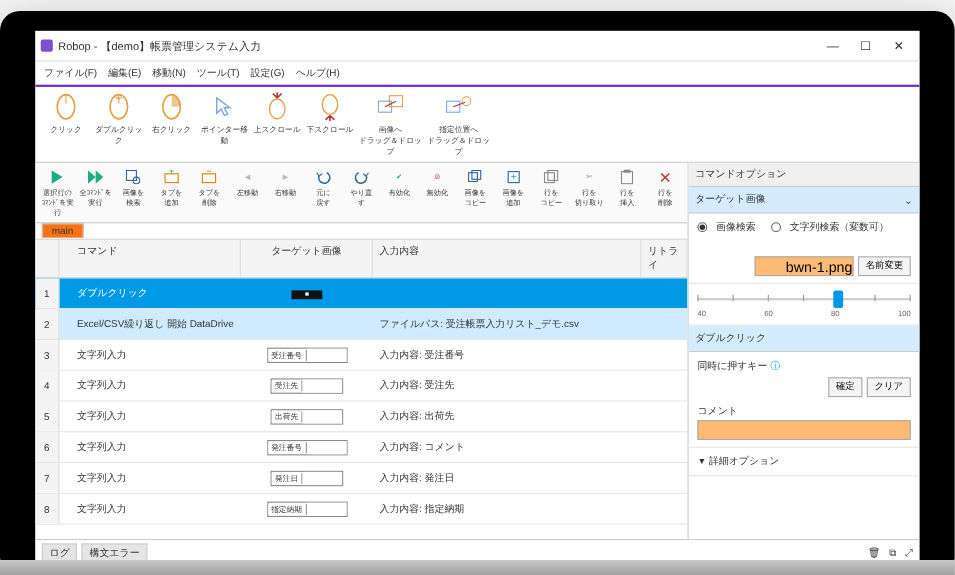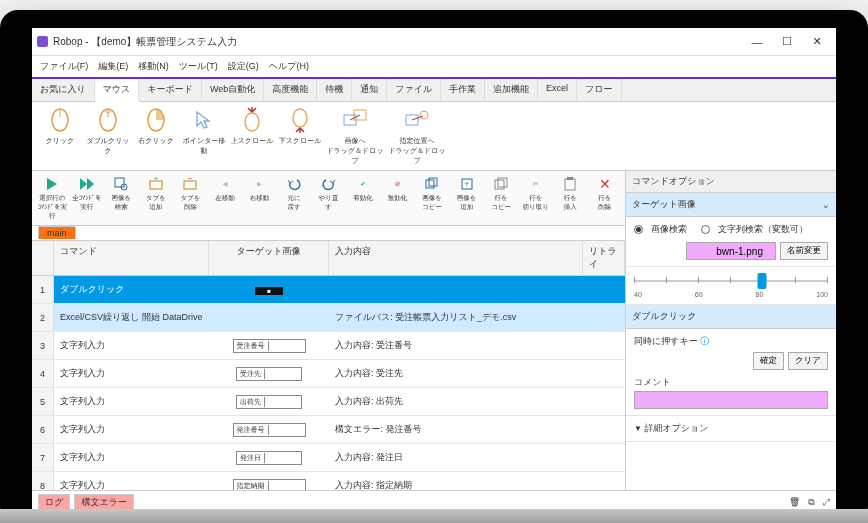--- a/index.html
+++ b/index.html
@@ -23,57 +23,57 @@
 .ricon { width:28px; height:28px; display:flex; align-items:center; justify-content:center; }
 .toolbar2 { display:flex; padding:4px; gap:2px; border-bottom:1px solid #ccc; align-items:flex-start; background:#fafafa; }
 .titm { display:flex; flex-direction:column; align-items:center; width:34px; font-size:6.5px; text-align:center; gap:1px; }
 .ticon { width:18px; height:18px; display:flex; align-items:center; justify-content:center; }
 .main-split { display:flex; flex:1; overflow:hidden; }
 .left-area { flex:1; display:flex; flex-direction:column; border-right:1px solid #ccc; overflow:hidden; }
 .maintab { border-bottom:1px solid #ccc; padding:2px 6px; font-size:9px; }
 .table-head { display:flex; background:#f4f4f4; border-bottom:1px solid #ccc; font-size:9px; }
 .table-head div { padding:4px 6px; border-right:1px solid #ddd; }
 .col-n { width:22px; text-align:center; }
-.col-cmd { flex:0 0 155px; }
+.col-cmd { flex:0 0 155px;margin-left:10px; }
 .col-tgt { flex:0 0 120px; text-align:center; }
 .col-inp { flex:1; }
 .col-ret { width:42px; }
 .rows { overflow-y:auto; flex:1; }
 .row { display:flex; border-bottom:1px solid #e5e5e5; align-items:center; min-height:28px; font-size:9px; }
 .row .col-n { background:#f4f4f4; border-right:1px solid #ddd; align-self:stretch; display:flex; align-items:center; justify-content:center; }
 .row > div { padding:4px 6px; }
 .row.sel { background:#0099e5; color:#fff; }
 .row.sel .col-n { background:#f4f4f4; color:#333; }
 .row.hl { background:#d0eaff; }
 .row.hl .col-n { color:#333; }
 .tgt-thumb { display:inline-block; background:#111; color:#fff; font-size:6px; padding:1px 3px; min-width:28px; text-align:center; }
 .tgt-field { display:inline-flex; border:1px solid #888; height:14px; font-size:7px; align-items:center; }
 .tgt-field .lab { padding:0 3px; border-right:1px solid #888; background:#fff; }
 .tgt-field .box { width:36px; height:12px; background:#fff; }
 .right-panel { width:210px; display:flex; flex-direction:column; font-size:9px; }
 .rp-title { background:#f0f0f0; padding:4px 6px; border-bottom:1px solid #ccc; }
 .rp-head { background:#d5ecff; padding:5px 6px; border-bottom:1px solid #ccc; display:flex; justify-content:space-between; align-items:center; }
 .rp-sec { padding:6px 8px; border-bottom:1px solid #e5e5e5; }
-.radio-row { display:flex; gap:8px; align-items:center; margin-bottom:6px; }
+.radio-row { display:flex; gap:8px; align-items:center; margin-bottom:20px; }
 .radio { width:9px; height:9px; border:1px solid #666; border-radius:50%; display:inline-flex; align-items:center; justify-content:center; }
 .radio.on::after { content:''; width:5px; height:5px; background:#333; border-radius:50%; }
 .input-row { display:flex; gap:4px; align-items:center; }
-.txtfield { border:1px solid #aaa; padding:2px 12px; font-size:10px; height:18px; background:#f0abfc; }
+.txtfield { border:1px solid #aaa; padding:2px 0; font-size:13px; height:18px; background:#fdba74; }
 .smbtn { border:1px solid #aaa; padding:2px 6px; font-size:8.5px; background:#f4f4f4; }
 .slider { flex:1; height:16px; position:relative; }
 .slider-track { position:absolute; top:7px; left:0; right:0; height:2px; background:#ccc; }
 .slider-ticks { position:absolute; top:4px; left:0; right:0; display:flex; justify-content:space-between; }
 .slider-ticks span { width:1px; height:6px; background:#999; display:block; }
 .slider-handle { position:absolute; top:0px; left:66%; width:9px; height:16px; background:#0099e5; border-radius:2px; transform:translateX(-50%); }
 .slider-labels { display:flex; justify-content:space-between; font-size:7px; color:#666; margin-top:2px; }
 .spin { border:1px solid #aaa; width:36px; height:18px; display:flex; align-items:center; padding:0 3px; font-size:8.5px; justify-content:flex-end; }
 .info-icon { color:#0099e5; }
 .statusbar { display:flex; padding:3px 6px; border-top:1px solid #ccc; font-size:9px; align-items:center; justify-content:space-between; }
 .statusbar .left { display:flex; gap:4px; }
-.statusbar .logtab { border:1px solid #ccc; border-bottom:none; padding:1px 6px; background:#fca5a5; }
+.statusbar .logtab { border:1px solid #ccc; border-bottom:none; padding:1px 6px; background:#e5e5e5; }
 .statusbar .right { display:flex; gap:8px; }
 .chev { font-size:10px; color:#555; }
 .tri { font-size:8px; }
 </style>
 </head>
 <body>
 
 <div class="laptop">
 <div class="screen">
 
@@ -89,34 +89,20 @@
 
   <div class="menubar">
     <span>ファイル(F)</span>
     <span>編集(E)</span>
     <span>移動(N)</span>
     <span>ツール(T)</span>
     <span>設定(G)</span>
     <span>ヘルプ(H)</span>
   </div>
 
-  <div class="tabbar">
-    <span>お気に入り</span>
-    <span class="active">マウス</span>
-    <span>キーボード</span>
-    <span>Web自動化</span>
-    <span>高度機能</span>
-    <span>待機</span>
-    <span>通知</span>
-    <span>ファイル</span>
-    <span>手作業</span>
-    <span>追加機能</span>
-    <span>Excel</span>
-    <span>フロー</span>
-  </div>
 
   <div class="ribbon">
     <div class="ritm">
           <span class="ricon">
             <svg width="22" height="26" viewBox="0 0 22 26">
               <ellipse cx="11" cy="13" rx="8" ry="11" fill="none" stroke="#e4a04a" stroke-width="1.5"></ellipse>
               <line x1="11" y1="2" x2="11" y2="10" stroke="#e4a04a"></line>
             </svg>
           </span>
           <span>クリック</span>
@@ -385,21 +371,21 @@
               <div class="col-inp">入力内容: 出荷先</div>
               <div class="col-ret"></div>
             </div>
             <div class="row">
               <div class="col-n">6</div>
               <div class="col-cmd">文字列入力</div>
               <div class="col-tgt"><span class="tgt-field">
                   <span class="lab">発注番号</span>
                   <span class="box"></span>
                 </span></div>
-              <div class="col-inp">構文エラー: 発注番号</div>
+              <div class="col-inp">入力内容: コメント</div>
               <div class="col-ret"></div>
             </div>
             <div class="row">
               <div class="col-n">7</div>
               <div class="col-cmd">文字列入力</div>
               <div class="col-tgt"><span class="tgt-field">
                   <span class="lab">発注日</span>
                   <span class="box"></span>
                 </span></div>
               <div class="col-inp">入力内容: 発注日</div>

